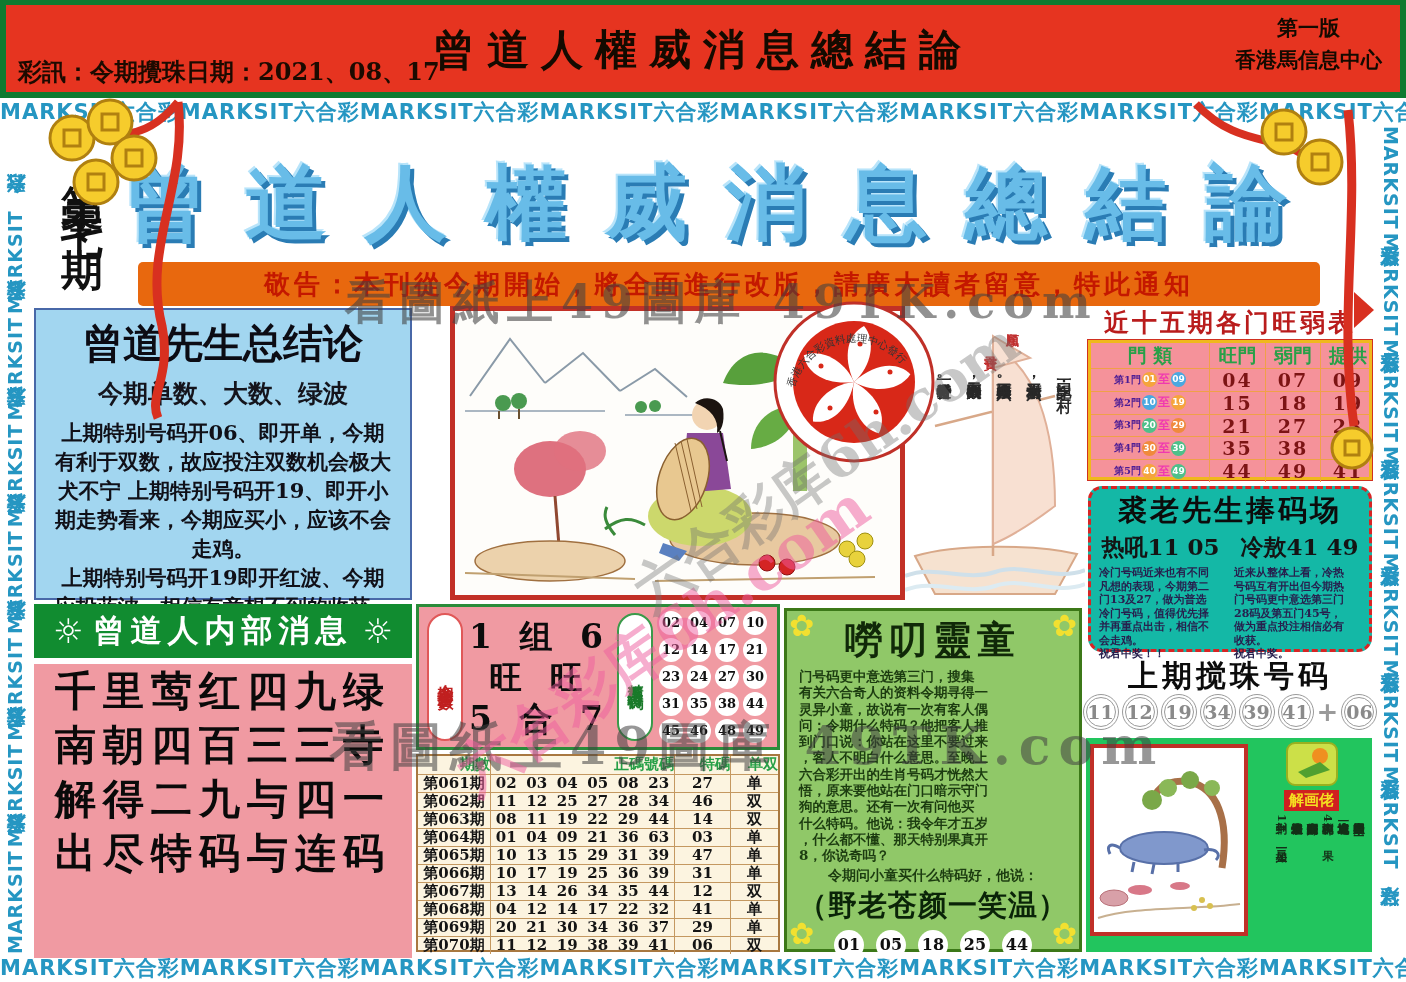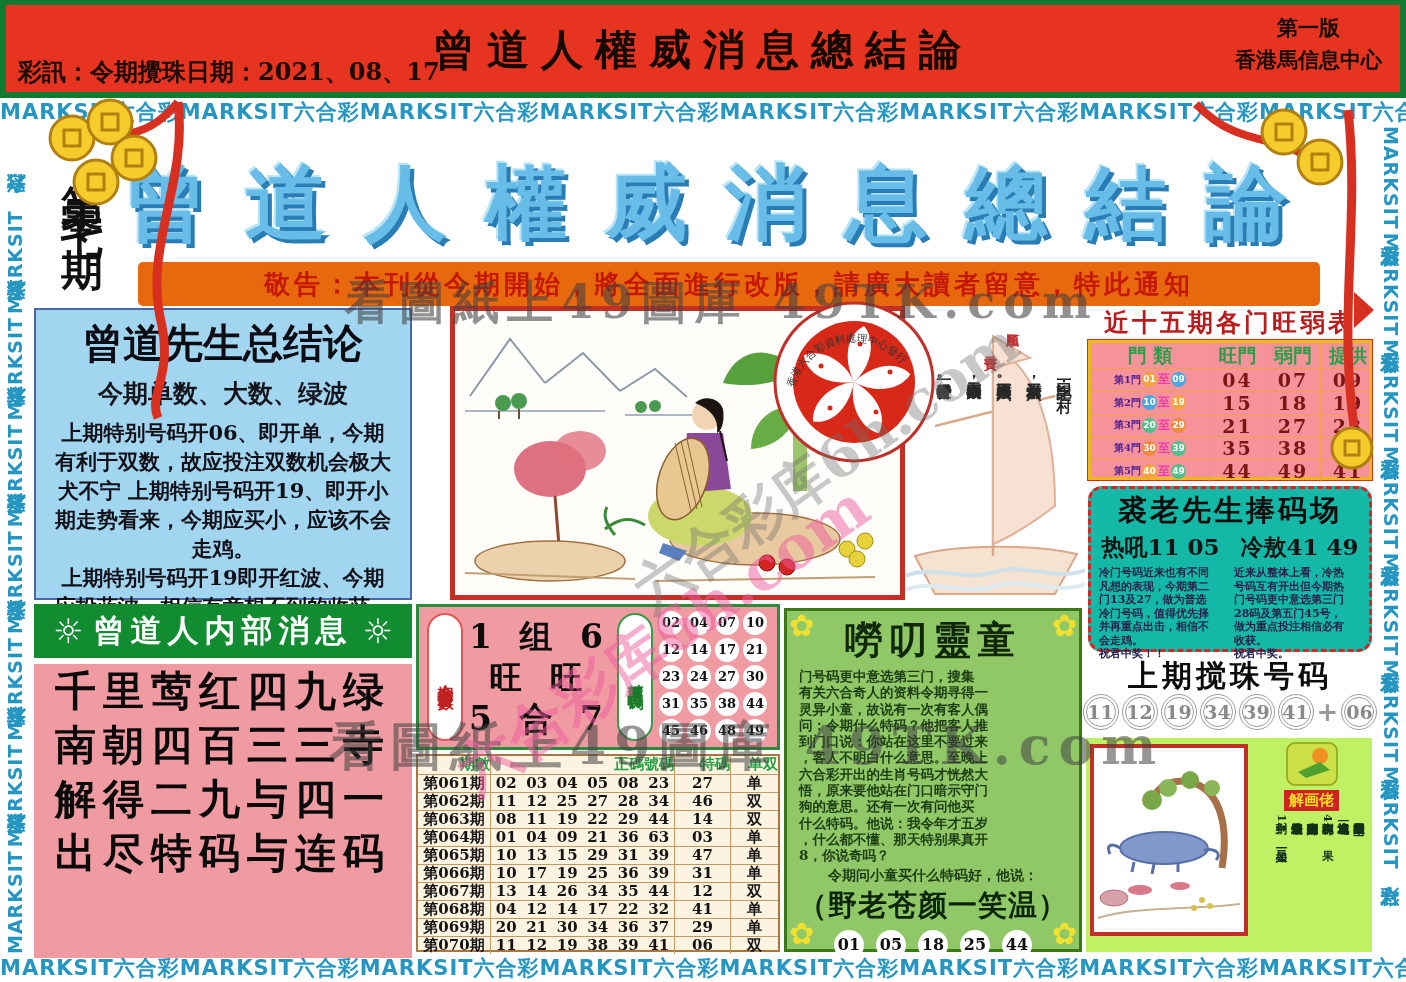--- a/index.html
+++ b/index.html
@@ -111,21 +111,21 @@
   .qiu-col { flex:1; }
   .q-line { font-size:11px; line-height:13.5px; font-weight:bold; color:#27204e; font-family:"DejaVu Serif", serif; white-space:nowrap; }
 
   
   .ld-title { position:absolute; left:1088px; top:656px; width:284px; text-align:center; font-size:30px; font-weight:bold; color:#0c0c0c; font-family:"DejaVu Serif", serif; letter-spacing:4px; z-index:2; }
   .ld-balls { position:absolute; left:1080px; top:694px; width:300px; display:flex; align-items:center; justify-content:center; gap:3px; z-index:2; }
   .ld-ball { width:36px; height:36px; border-radius:50%; border:4px double #9a9a9a; background:#fff; text-align:center; line-height:28px; font-size:19px; font-weight:bold; color:#8a8a8a; font-family:"DejaVu Serif", serif; flex:none; }
   .ld-plus { font-size:26px; font-weight:bold; color:#9a9a9a; }
 
   
-  .panel { position:absolute; left:1086px; top:738px; width:286px; height:214px; background:#bef264; z-index:2; }
+  .panel { position:absolute; left:1086px; top:738px; width:286px; height:214px; background:#22c55e; z-index:2; }
   .pic { position:absolute; left:4px; top:6px; width:158px; height:192px; background:#fff; border:4px solid #c03028; }
   .deco-icon { position:absolute; left:200px; top:4px; width:52px; height:44px; }
   .decoder-label { position:absolute; left:198px; top:52px; background:#d02020; color:#f5e020; font-size:15px; font-weight:bold; padding:1px 5px; font-family:"DejaVu Serif", serif; }
   .decoder-cols { position:absolute; left:186px; top:76px; width:94px; height:134px; writing-mode:vertical-rl; font-size:11.5px; line-height:15.5px; font-weight:bold; color:#143018; font-family:"DejaVu Serif", serif; }
 
   .deco { position:absolute; z-index:3; pointer-events:none; }
 </style>
 </head>
 <body>
 

